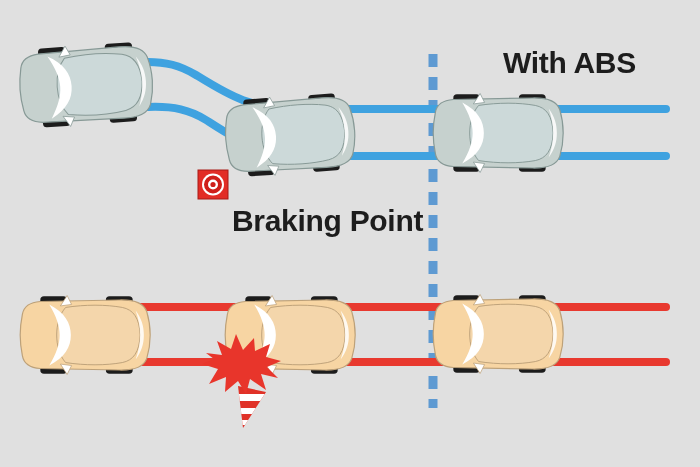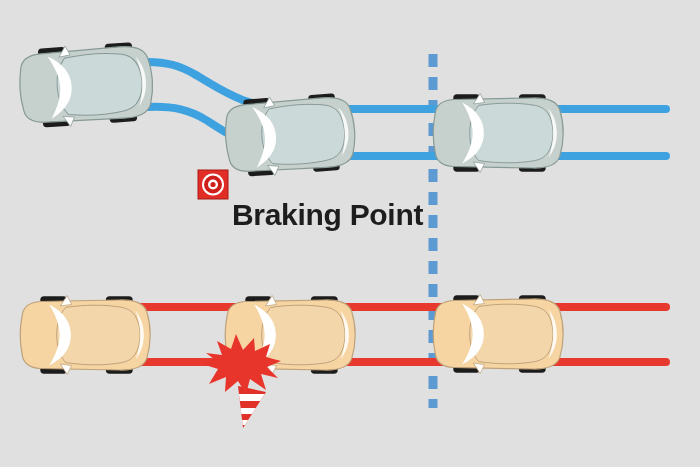--- a/index.html
+++ b/index.html
@@ -15,21 +15,21 @@
   .label {
     position: absolute;
     color: var(--label-text, #1d1d1d);
     font-weight: 600;
     font-size: 30px;
     letter-spacing: -0.3px;
     white-space: nowrap;
   }
   .label-with-abs    { left: 503px; top: 46px;  }
   .label-without-abs { left: 497px; top: 247px; }
-  .label-braking     { left: 232px; top: 198px; }
+  .label-braking     { left: 232px; top: 204px; }
 
   .car-abs   { --car-body:#c6d1ce; --car-glass:#ccd9d9; --car-line:#879996; }
   .car-noabs { --car-body:#f7d5a3; --car-glass:#f4d6ab; --car-line:#bda179; }
 </style>
 </head>
 <body>
 
 <div class="scene">
 
   <svg class="diagram-svg" width="700" height="467" viewBox="0 0 700 467">
@@ -91,15 +91,16 @@
                      225,392 226,377 209,384 218,369 202,364 214,359"></polygon>
 
     <g>
       <rect x="198" y="170" width="30" height="29" fill="var(--braking-icon-red,#e22d26)" stroke="#a81b16" stroke-width="1"></rect>
       <circle cx="213" cy="184.5" r="11" fill="#ffffff"></circle>
       <circle cx="213" cy="184.5" r="7" fill="none" stroke="var(--braking-icon-ring,#cf1f1a)" stroke-width="4"></circle>
       <circle cx="213" cy="184.5" r="2.6" fill="var(--braking-icon-ring,#cf1f1a)"></circle>
     </g>
   </svg>
 
+  <div class="label label-with-abs">With ABS</div>
   <div class="label label-braking">Braking Point</div>
 
 </div>
 
 </body></html>

